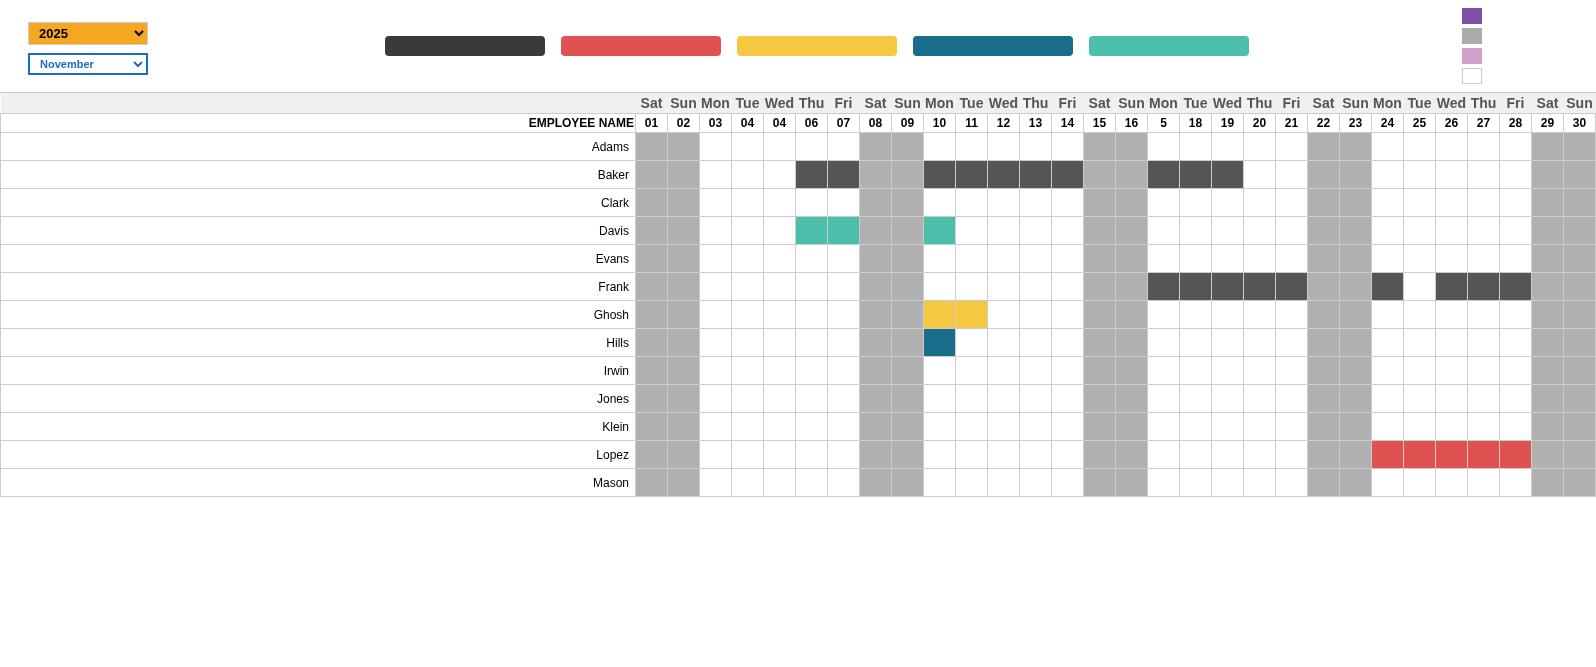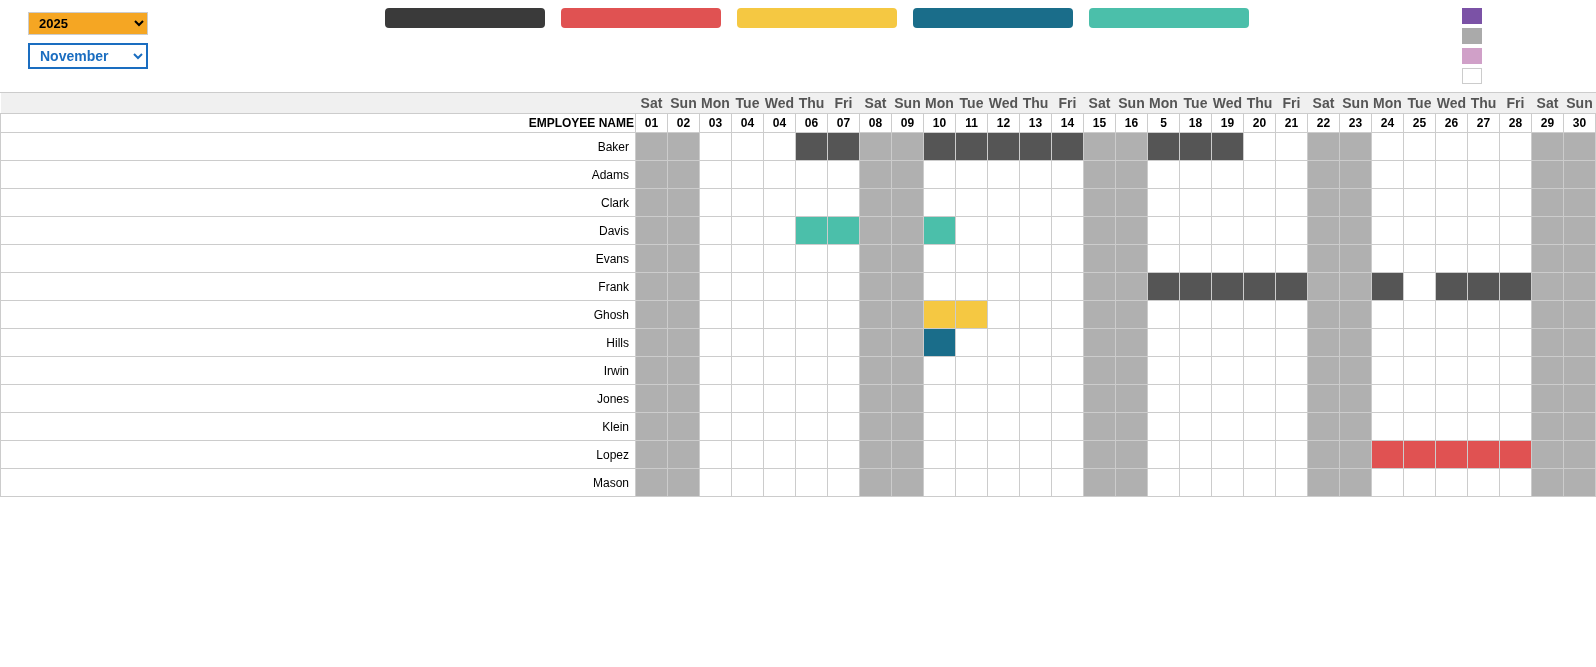--- a/index.html
+++ b/index.html
@@ -1,20 +1,20 @@
 <!DOCTYPE html>
 <html><head>
   <meta charset="utf-8">
   <style>
     * { box-sizing: border-box; margin: 0; padding: 0; }
     body { font-family: Arial, sans-serif; background: #fff; font-size: 12px; overflow-x: auto; }
 
     .top-section {
       display: flex;
-      align-items: flex-start;
+      align-items: center;
       padding: 8px 4px;
       border-bottom: 1px solid #ccc;
     }
 
     .left-controls {
       display: flex;
       flex-direction: column;
       align-items: center;
       min-width: 168px;
       gap: 4px;
@@ -39,21 +39,21 @@
     .month-label {
       font-weight: bold;
       font-size: 13px;
       color: #333;
     }
 
     .month-select {
       background: #fff;
       border: 2px solid #1a6dc0;
       font-weight: bold;
-      font-size: 14px;
+      font-size: 11px;
       padding: 2px 6px;
       width: 120px;
       cursor: pointer;
       color: #1a6dc0;
     }
 
     .legend-area {
       display: flex;
       flex: 1;
       align-items: center;
@@ -278,73 +278,73 @@
           <th class="day-cell">26</th>
           <th class="day-cell">27</th>
           <th class="day-cell">28</th>
           <th class="day-cell">29</th>
           <th class="day-cell">30</th>
         </tr>
     </thead>
     <tbody id="calendar-body">
 
     <tr>
+          <td class="employee-name-col">Adams</td>
+          <td class="day-cell cell-weekend"></td>
+          <td class="day-cell cell-weekend"></td>
+          <td class="day-cell cell-empty"></td>
+          <td class="day-cell cell-empty"></td>
+          <td class="day-cell cell-empty"></td>
+          <td class="day-cell cell-empty"></td>
+          <td class="day-cell cell-empty"></td>
+          <td class="day-cell cell-weekend"></td>
+          <td class="day-cell cell-weekend"></td>
+          <td class="day-cell cell-empty"></td>
+          <td class="day-cell cell-empty"></td>
+          <td class="day-cell cell-empty"></td>
+          <td class="day-cell cell-empty"></td>
+          <td class="day-cell cell-empty"></td>
+          <td class="day-cell cell-weekend"></td>
+          <td class="day-cell cell-weekend"></td>
+          <td class="day-cell cell-empty"></td>
+          <td class="day-cell cell-empty"></td>
+          <td class="day-cell cell-empty"></td>
+          <td class="day-cell cell-empty"></td>
+          <td class="day-cell cell-empty"></td>
+          <td class="day-cell cell-weekend"></td>
+          <td class="day-cell cell-weekend"></td>
+          <td class="day-cell cell-empty"></td>
+          <td class="day-cell cell-empty"></td>
+          <td class="day-cell cell-empty"></td>
+          <td class="day-cell cell-empty"></td>
+          <td class="day-cell cell-empty"></td>
+          <td class="day-cell cell-weekend"></td>
+          <td class="day-cell cell-weekend"></td>
+        </tr>
+        <tr>
           <td class="employee-name-col">Baker</td>
           <td class="day-cell cell-weekend"></td>
           <td class="day-cell cell-weekend"></td>
           <td class="day-cell cell-empty"></td>
           <td class="day-cell cell-empty"></td>
           <td class="day-cell cell-empty"></td>
           <td class="day-cell cell-vacation"></td>
           <td class="day-cell cell-vacation"></td>
           <td class="day-cell cell-weekend"></td>
           <td class="day-cell cell-weekend"></td>
           <td class="day-cell cell-vacation"></td>
           <td class="day-cell cell-vacation"></td>
           <td class="day-cell cell-vacation"></td>
           <td class="day-cell cell-vacation"></td>
           <td class="day-cell cell-vacation"></td>
           <td class="day-cell cell-weekend"></td>
           <td class="day-cell cell-weekend"></td>
           <td class="day-cell cell-vacation"></td>
           <td class="day-cell cell-vacation"></td>
           <td class="day-cell cell-vacation"></td>
-          <td class="day-cell cell-empty"></td>
-          <td class="day-cell cell-empty"></td>
-          <td class="day-cell cell-weekend"></td>
-          <td class="day-cell cell-weekend"></td>
-          <td class="day-cell cell-empty"></td>
-          <td class="day-cell cell-empty"></td>
-          <td class="day-cell cell-empty"></td>
-          <td class="day-cell cell-empty"></td>
-          <td class="day-cell cell-empty"></td>
-          <td class="day-cell cell-weekend"></td>
-          <td class="day-cell cell-weekend"></td>
-        </tr>
-        <tr>
-          <td class="employee-name-col">Adams</td>
-          <td class="day-cell cell-weekend"></td>
-          <td class="day-cell cell-weekend"></td>
-          <td class="day-cell cell-empty"></td>
-          <td class="day-cell cell-empty"></td>
-          <td class="day-cell cell-empty"></td>
-          <td class="day-cell cell-empty"></td>
-          <td class="day-cell cell-empty"></td>
-          <td class="day-cell cell-weekend"></td>
-          <td class="day-cell cell-weekend"></td>
-          <td class="day-cell cell-empty"></td>
-          <td class="day-cell cell-empty"></td>
-          <td class="day-cell cell-empty"></td>
-          <td class="day-cell cell-empty"></td>
-          <td class="day-cell cell-empty"></td>
-          <td class="day-cell cell-weekend"></td>
-          <td class="day-cell cell-weekend"></td>
-          <td class="day-cell cell-empty"></td>
-          <td class="day-cell cell-empty"></td>
-          <td class="day-cell cell-empty"></td>
           <td class="day-cell cell-empty"></td>
           <td class="day-cell cell-empty"></td>
           <td class="day-cell cell-weekend"></td>
           <td class="day-cell cell-weekend"></td>
           <td class="day-cell cell-empty"></td>
           <td class="day-cell cell-empty"></td>
           <td class="day-cell cell-empty"></td>
           <td class="day-cell cell-empty"></td>
           <td class="day-cell cell-empty"></td>
           <td class="day-cell cell-weekend"></td>

